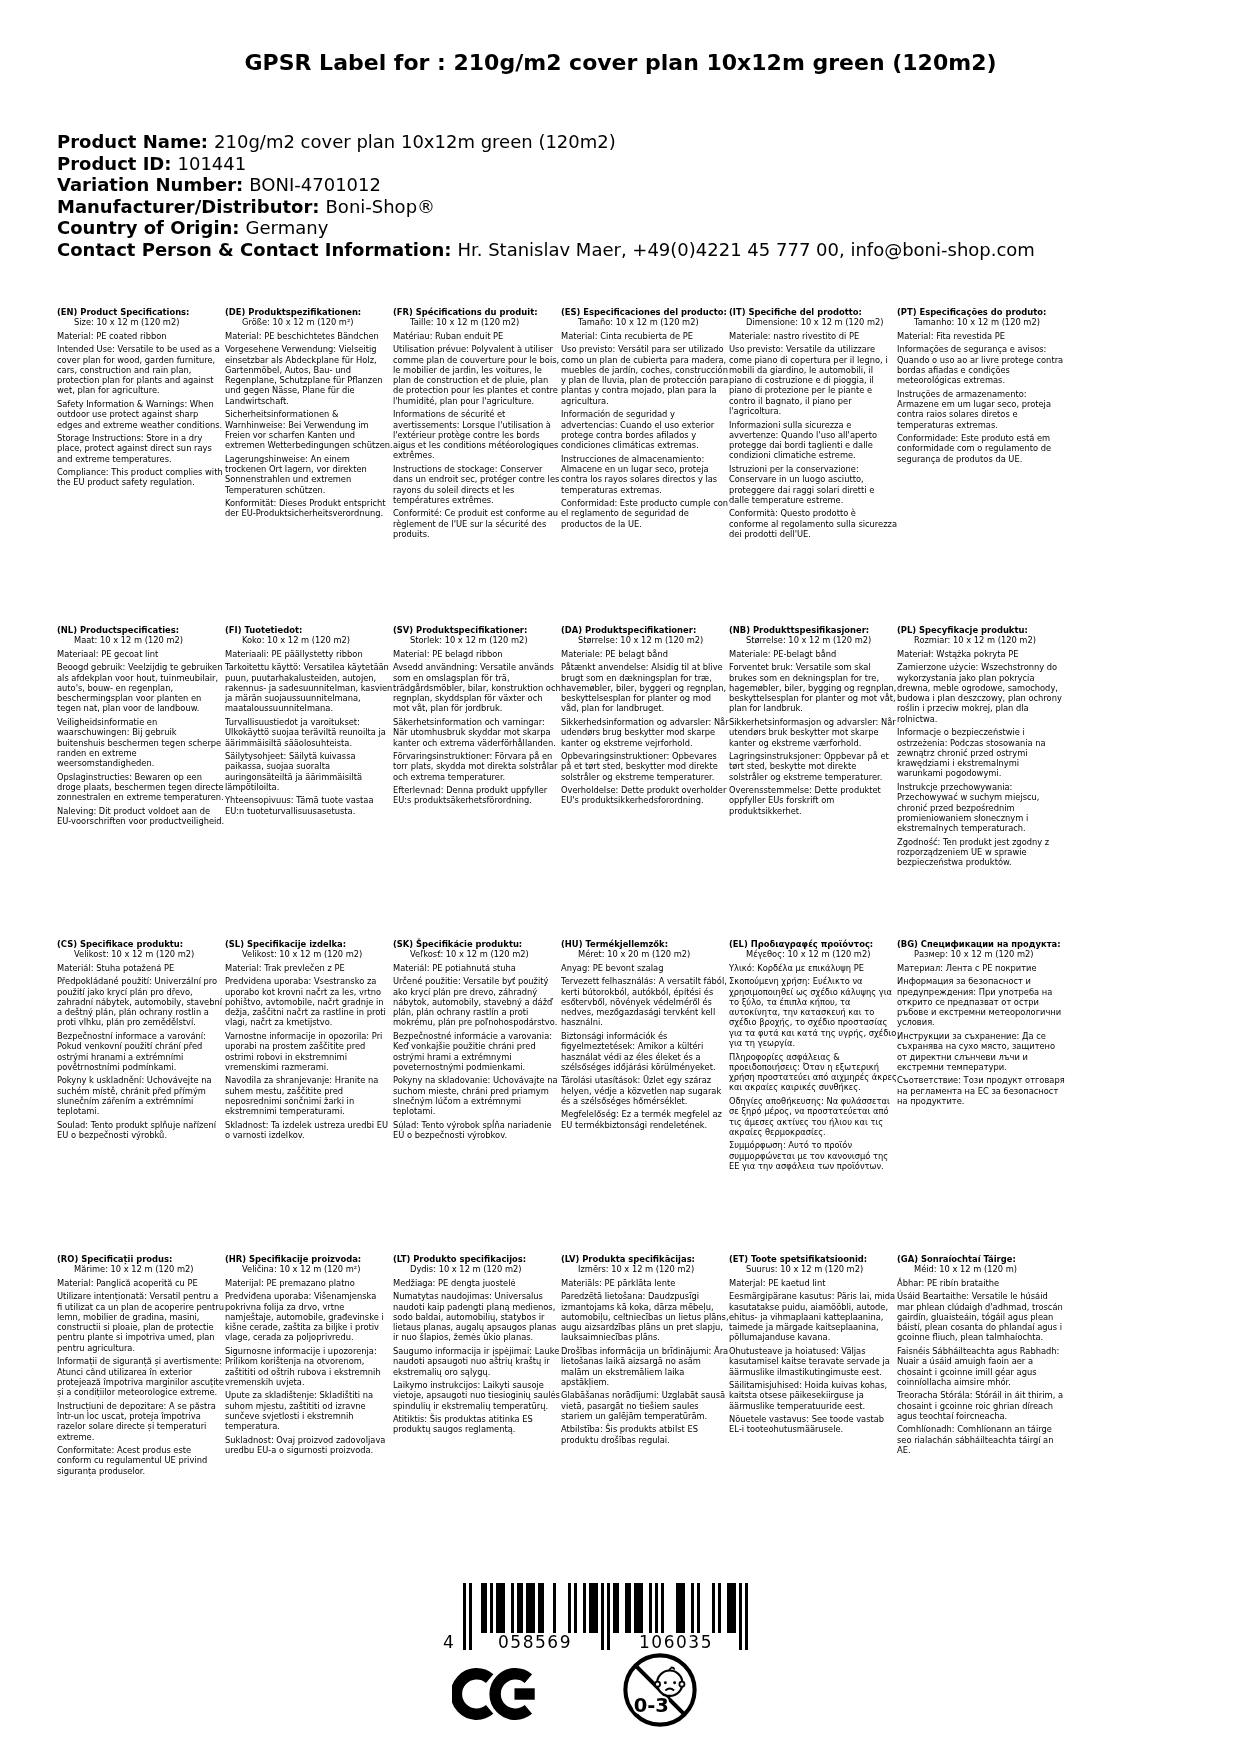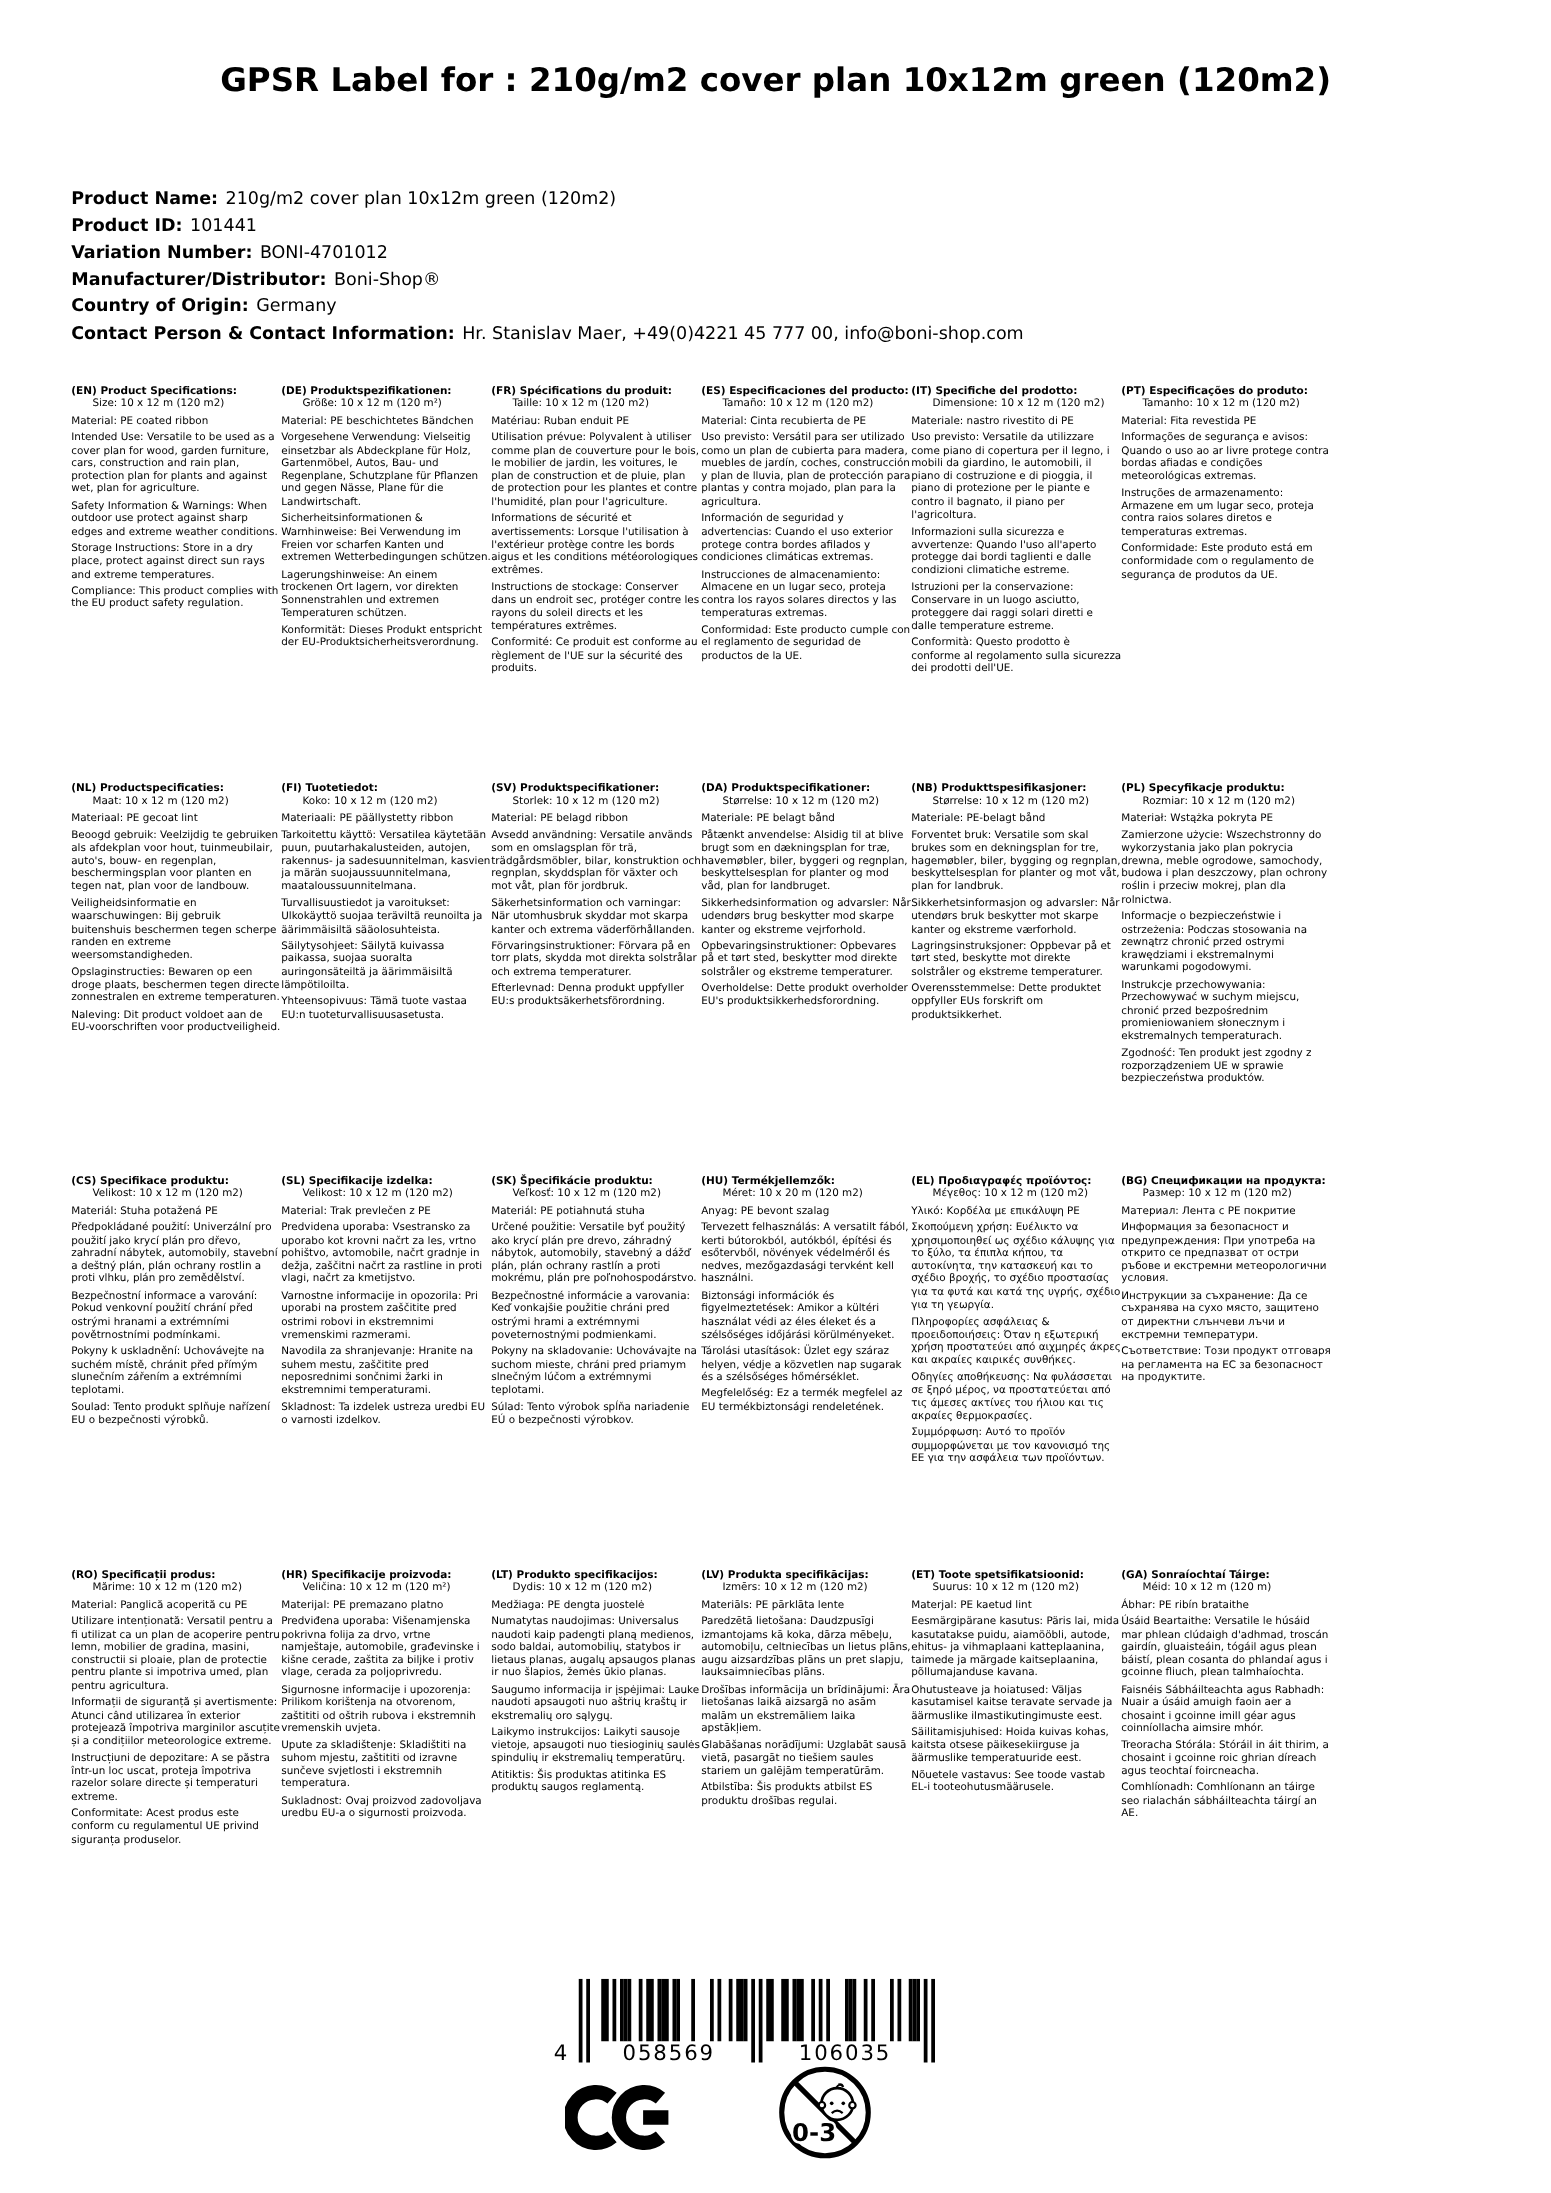--- a/index.html
+++ b/index.html
@@ -1,22 +1,22 @@
 <!DOCTYPE html>
 <html><head>
 <meta charset="utf-8">
 <style>
   html,body { margin:0; padding:0; background:#ffffff; }
   body { font-family:"DejaVu Sans", sans-serif; color:#000; }
   .page { position:relative; width:1241px; height:1754px; background:#fff; overflow:hidden; }
 
   .doc-title { position:absolute; top:50px; left:0; width:1241px; text-align:center;
-               font-size:26px; font-weight:bold; margin:0; }
-
-  .info { position:absolute; left:57px; top:149px; font-size:14px; line-height:21.5px; }
+               font-size:22px; font-weight:bold; margin:0; }
+
+  .info { position:absolute; left:57px; top:131px; font-size:18px; line-height:21.5px; }
   .info .row .lbl { font-weight:bold; }
   .info .row .val { margin-left:6px; }
 
   .grid { position:absolute; left:57px; top:307px; display:grid;
           grid-template-columns:repeat(6,168px); 
           grid-template-rows:318px 314px 315px auto; align-items:start; }
   .block { font-size:8.3px; line-height:10.3px; }
   .block h3 { font-size:8.4px; font-weight:bold; margin:0; padding:0; }
   .block p { margin:3.2px 0 0 0; padding:0; }
   .block p.first { margin-top:0;margin-left:17px; }

